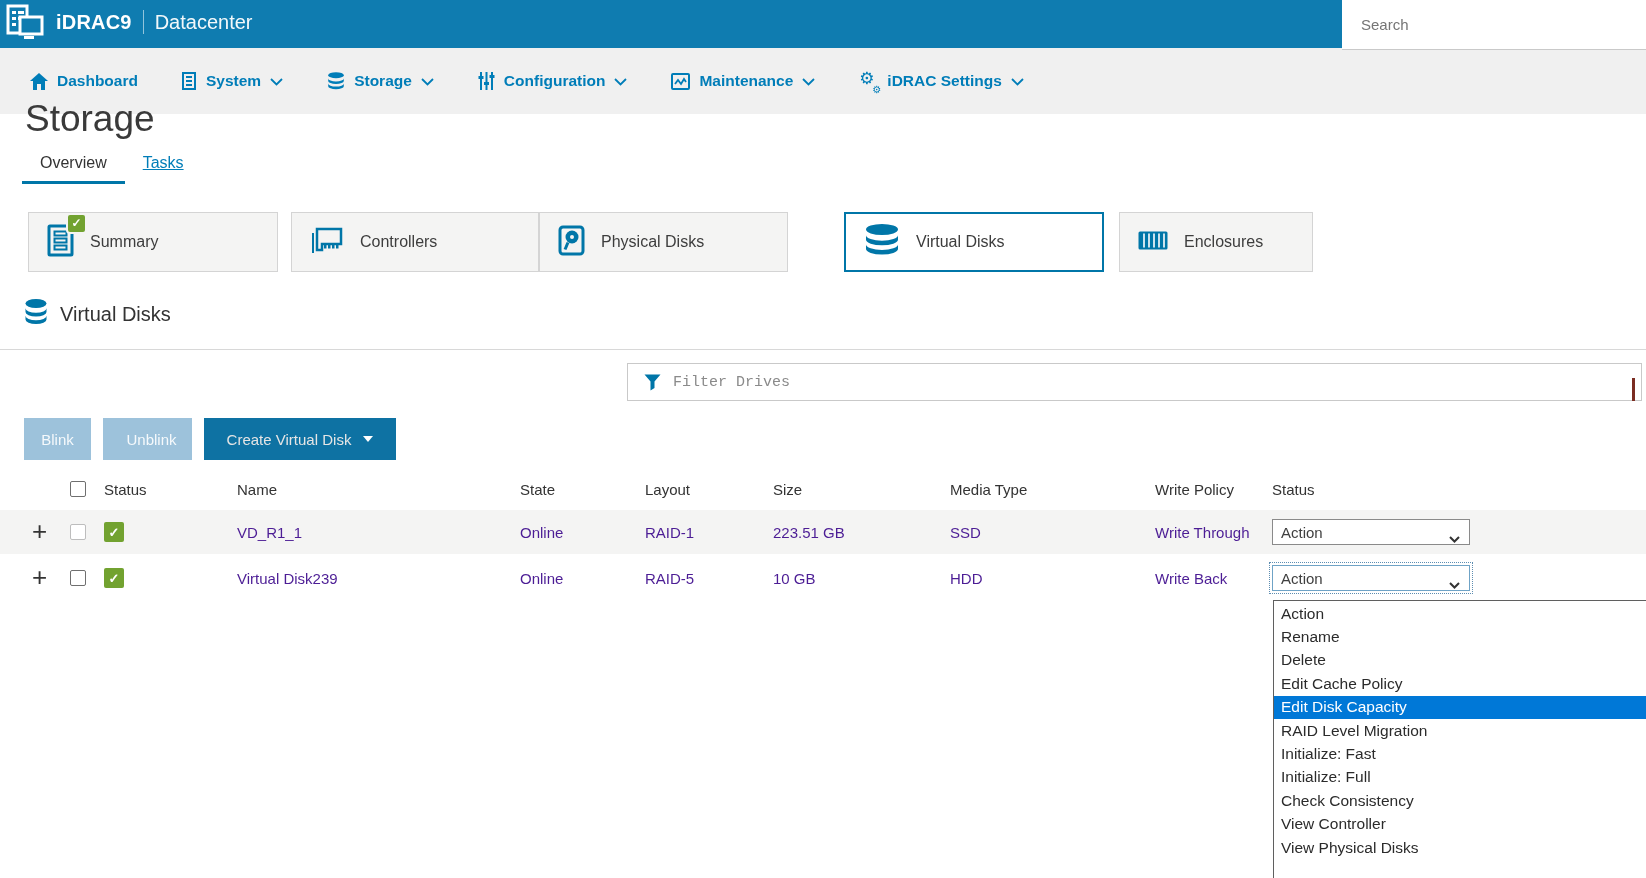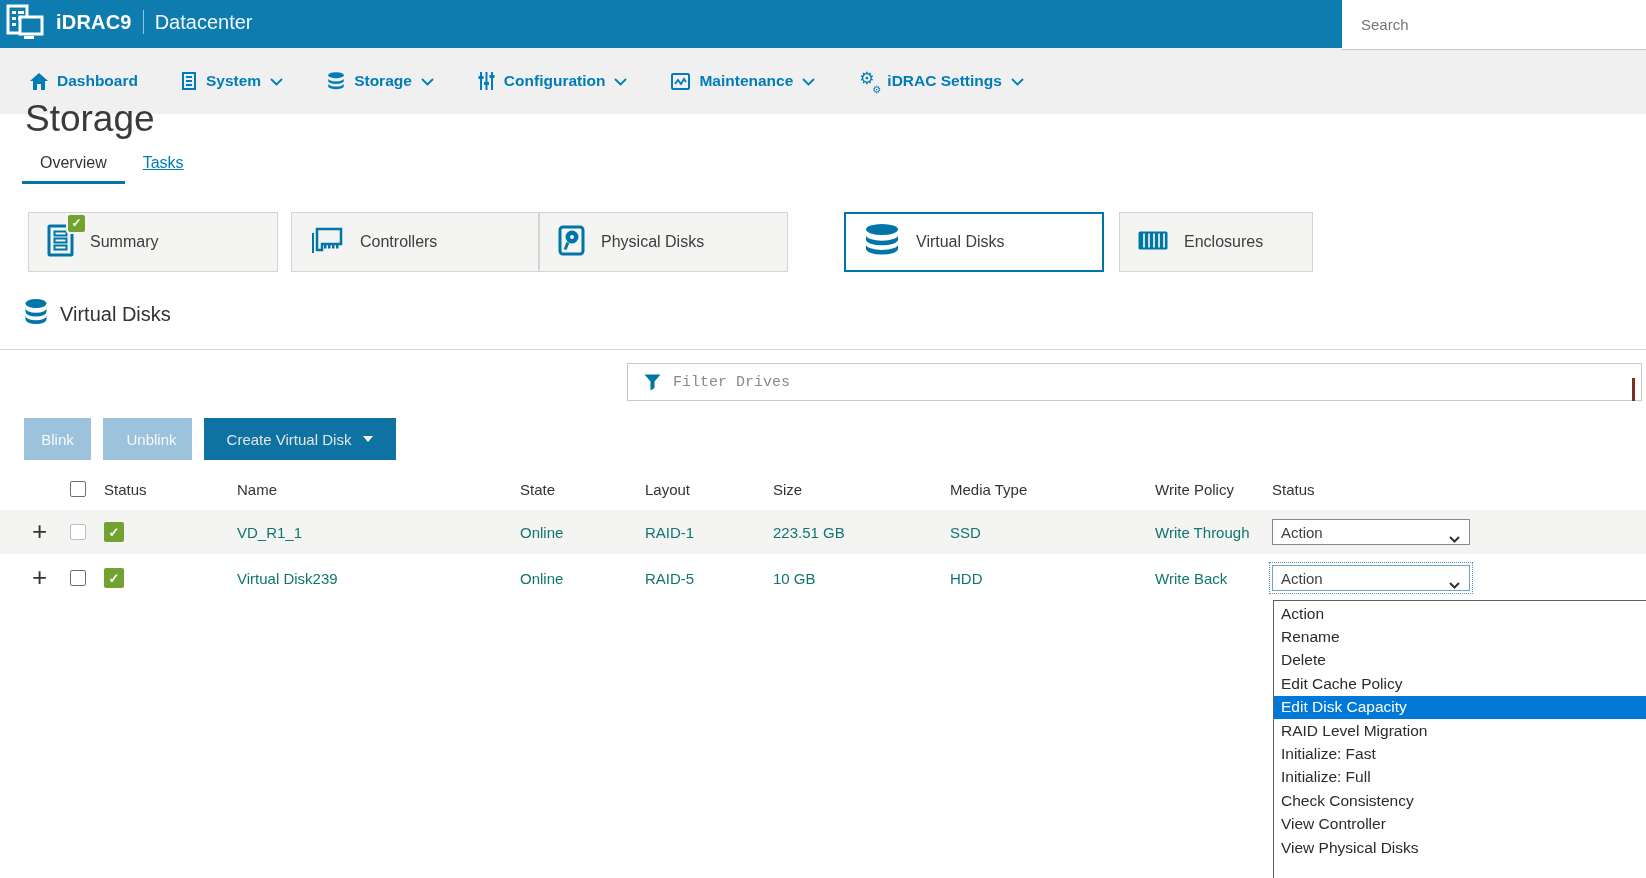--- a/index.html
+++ b/index.html
@@ -78,21 +78,21 @@
   
   .grid { display:grid; grid-template-columns:46px 34px 133px 283px 125px 128px 177px 205px 117px 1fr;
     align-items:center; padding-left:24px; }
   .thead { position:absolute; top:468px; left:0; width:1646px; height:42px; }
   .thead .grid { height:42px; }
   .th { font-size:15px; color:#333; }
   .row1 { position:absolute; top:510px; left:0; width:1646px; height:44px; background:#f4f4f3; }
   .row1 .grid { height:44px; }
   .row2 { position:absolute; top:554px; left:0; width:1646px; height:48px; background:#fff; }
   .row2 .grid { height:48px; }
-  .td { font-size:15px; color:#0f766e; }
+  .td { font-size:15px; color:#4c1d95; }
   .expand { font-size:26px; font-weight:300; color:#333; line-height:20px; margin-left:8px; cursor:pointer; }
   .cbx { width:16px; height:16px; background:#fff; border:1px solid #6f6f6f; border-radius:2px; cursor:pointer; }
   .cbx.dim { border-color:#bdbdbd; cursor:default; }
   .status-ok { width:20px; height:20px; background:#72A230; border-radius:2px; color:#fff;
     display:flex; align-items:center; justify-content:center; font-size:13px; font-weight:bold; }
   .status-ok::after { content:"✓"; }
 
   .action-select { width:198px; height:26px; background:#fff; border:1px solid #8a8a8a;
     display:flex; align-items:center; padding-left:8px; font-size:15px; color:#3f3f3f;
     position:relative; cursor:pointer; }

